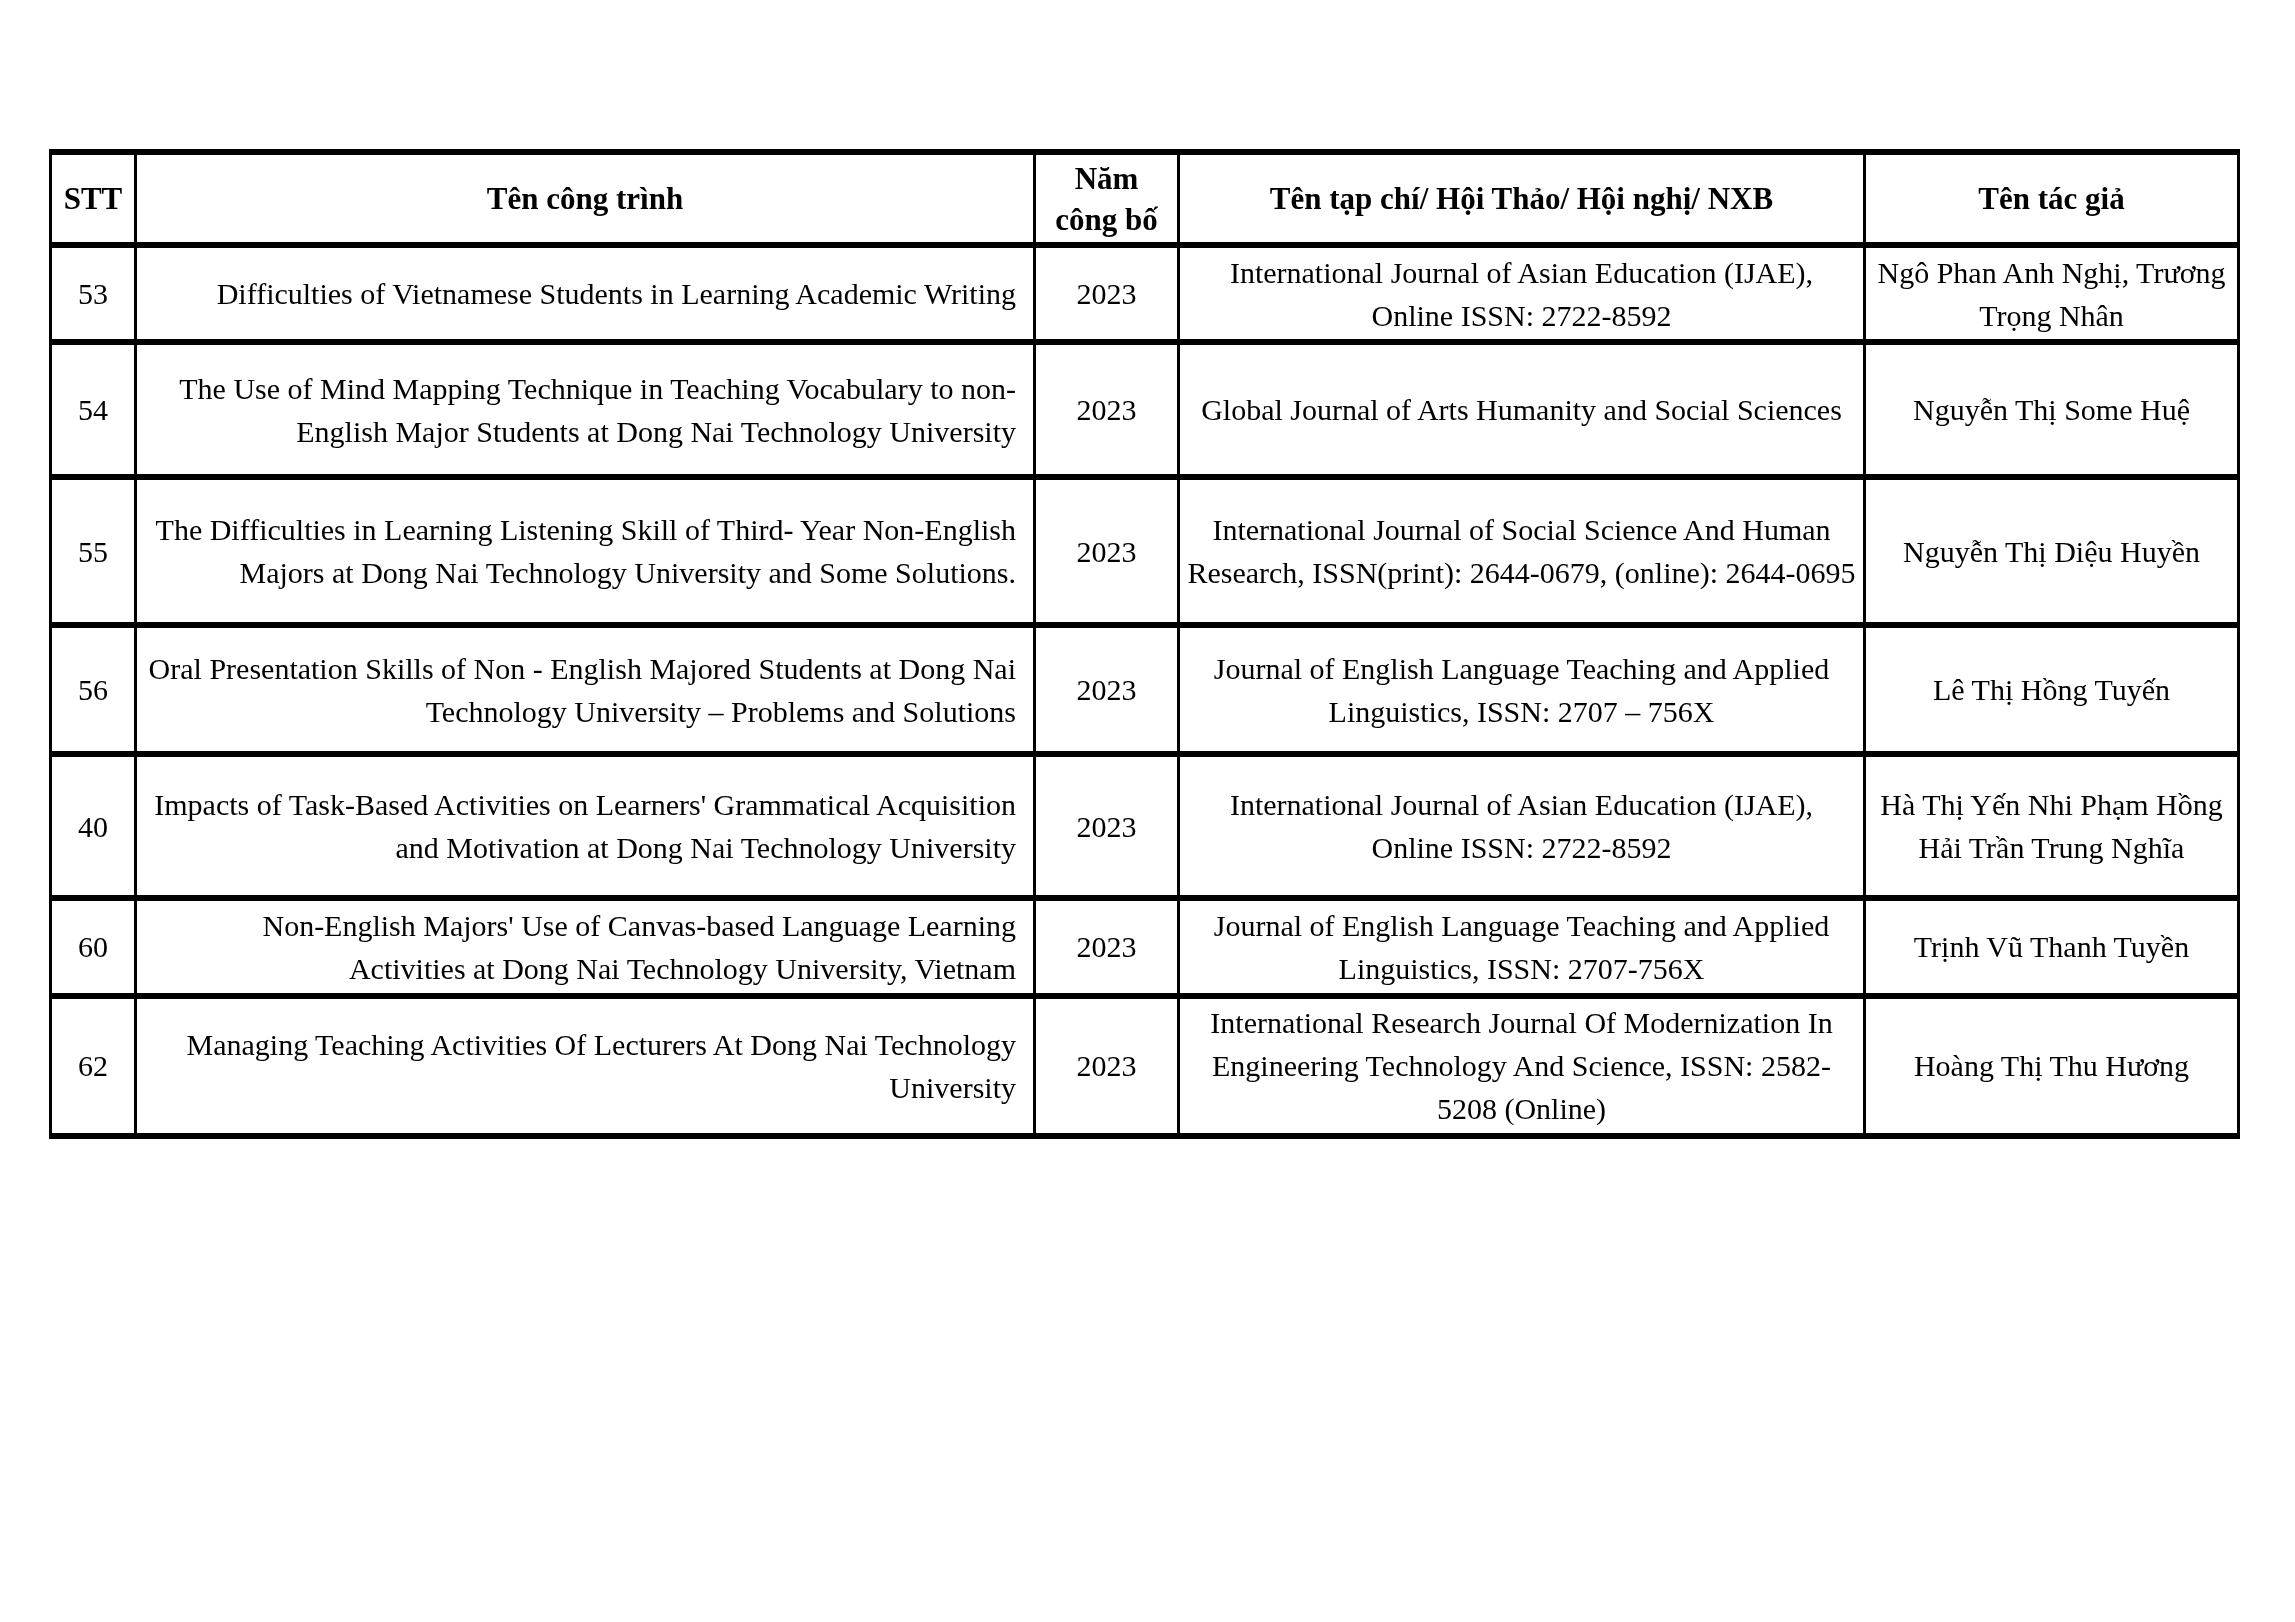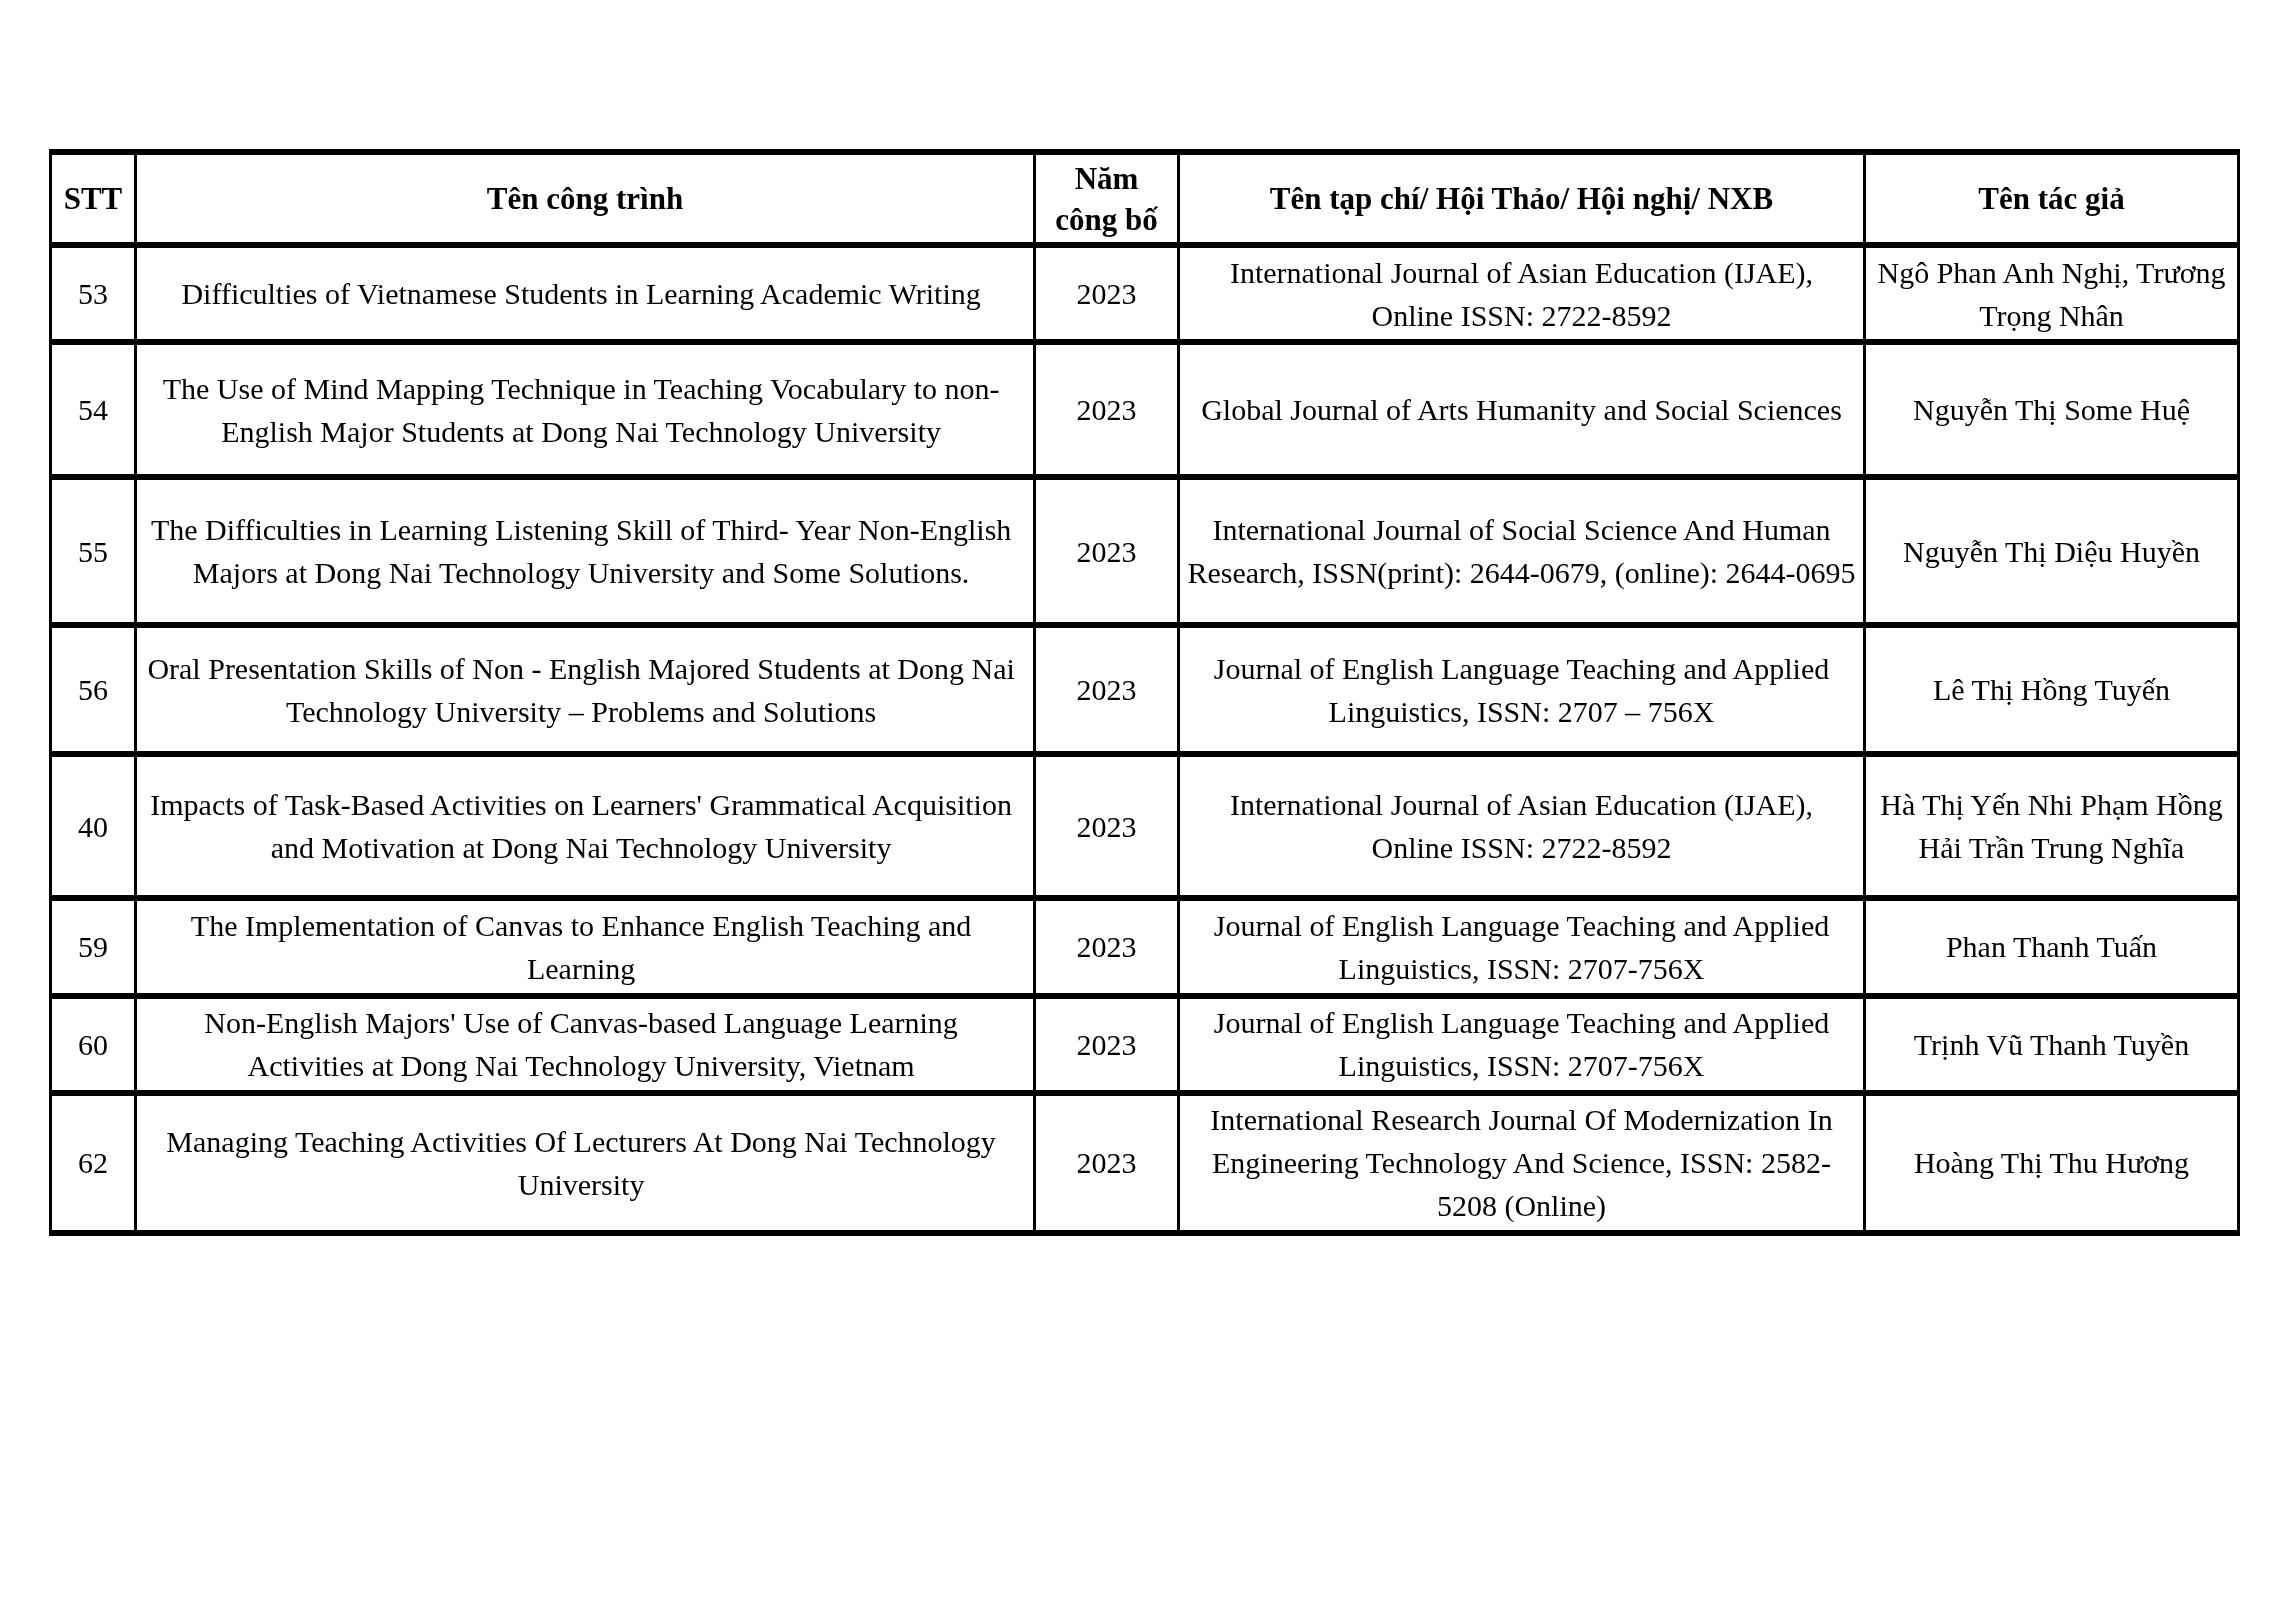--- a/index.html
+++ b/index.html
@@ -35,21 +35,21 @@
     overflow: hidden;
     word-wrap: break-word;
   }
   #pub-table th {
     font-size: 31px;
     line-height: 41px;
     font-weight: bold;
     padding: 2.6px 3.9px;
   }
   #pub-table td.col-title {
-    text-align: center;
+    text-align: right;
     padding: 2.6px 17px 2.6px 9.2px;
   }
   #pub-table th.col-stt, #pub-table td.col-stt {
     padding: 2.6px 1.3px;
   }
   
   #pub-table thead tr        { height: 89px; }
   #pub-table tbody tr:nth-child(1)  { height: 95px; margin-left: 20px; }
   #pub-table tbody tr:nth-child(2)  { height: 135px; }
   #pub-table tbody tr:nth-child(3)  { height: 148px; }
@@ -111,27 +111,20 @@
       <td class="col-authors">Lê Thị Hồng Tuyến</td>
     </tr>
     <tr>
       <td class="col-stt">40</td>
       <td class="col-title">Impacts of Task-Based Activities on Learners' Grammatical Acquisition and Motivation at Dong Nai Technology University</td>
       <td class="col-year">2023</td>
       <td class="col-journal">International Journal of Asian Education (IJAE), Online ISSN: 2722-8592</td>
       <td class="col-authors">Hà Thị Yến Nhi Phạm Hồng Hải Trần Trung Nghĩa</td>
     </tr>
     <tr>
-      <td class="col-stt">59</td>
-      <td class="col-title">The Implementation of Canvas to Enhance English Teaching and Learning</td>
-      <td class="col-year">2023</td>
-      <td class="col-journal">Journal of English Language Teaching and Applied Linguistics, ISSN: 2707-756X</td>
-      <td class="col-authors">Phan Thanh Tuấn</td>
-    </tr>
-    <tr>
       <td class="col-stt">60</td>
       <td class="col-title">Non-English Majors' Use of Canvas-based Language Learning Activities at Dong Nai Technology University, Vietnam</td>
       <td class="col-year">2023</td>
       <td class="col-journal">Journal of English Language Teaching and Applied Linguistics, ISSN: 2707-756X</td>
       <td class="col-authors">Trịnh Vũ Thanh Tuyền</td>
     </tr>
     <tr>
       <td class="col-stt">62</td>
       <td class="col-title">Managing Teaching Activities Of Lecturers At Dong Nai Technology University</td>
       <td class="col-year">2023</td>

